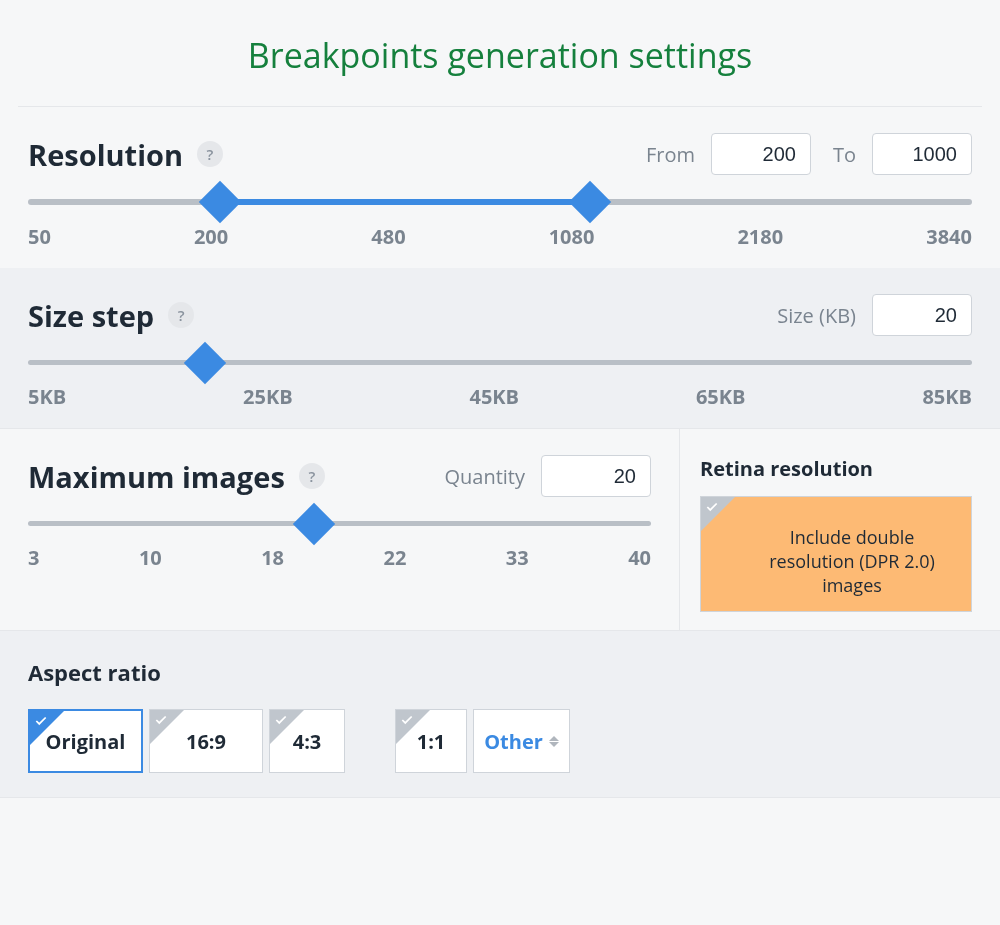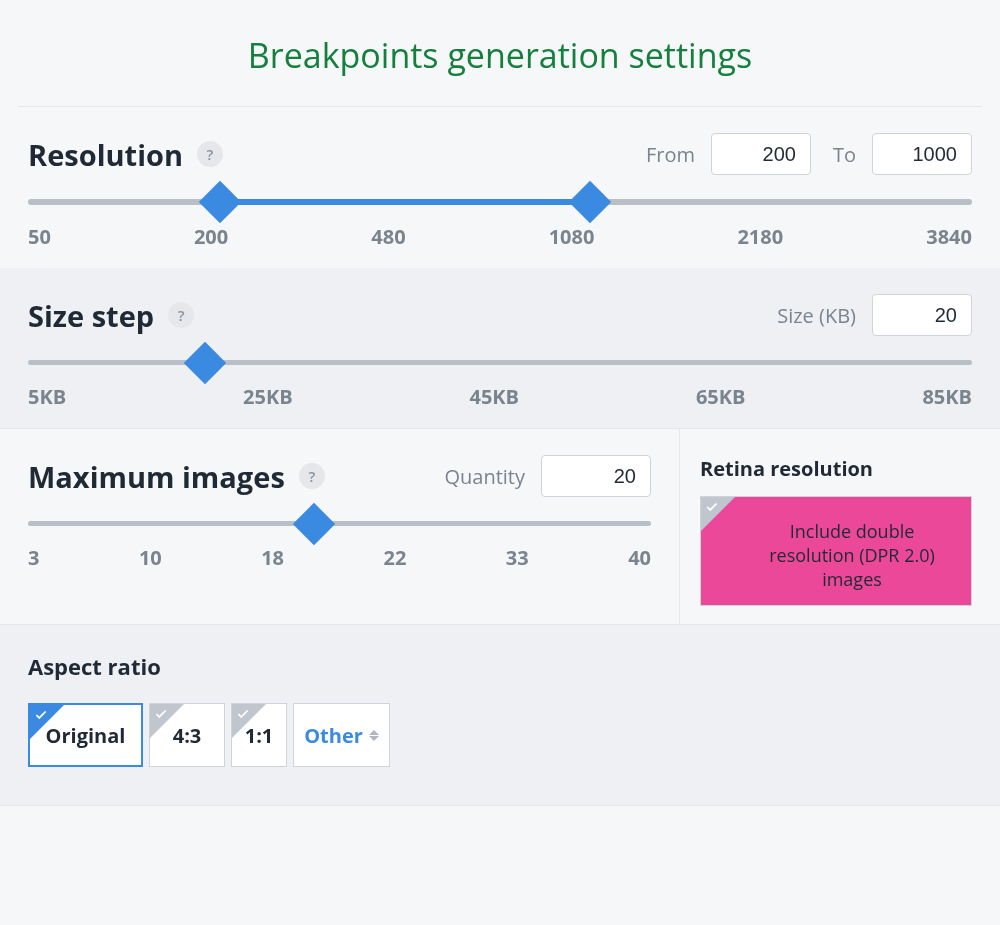--- a/index.html
+++ b/index.html
@@ -25,35 +25,35 @@
     .handle { position: absolute; width: 30px; height: 30px; background: #3b8ae2; top: 50%; transform: translate(-50%, -50%) rotate(45deg); cursor: grab; }
     .ticks { display: flex; justify-content: space-between; margin-top: 18px; font-size: 20px; color: #7a848f; }
     .tick { min-width: 10px; }
 
     .two-col { display: flex; align-items: stretch; border-top: 1px solid #e5e7ea; }
     .left-col { flex: 1; padding: 26px 28px 18px 28px; border-right: 1px solid #e5e7ea; }
     .left-col .inline-label { margin-right: 16px; }
     .left-col .input { width: 110px; }
     .right-col { width: 320px; padding: 26px 28px 18px 20px; }
     .retina-label { font-size: 20px; font-weight: 700; color: #1f2a36; margin-bottom: 14px; }
-    .retina-card { position: relative; border: 1px solid #cfd4da; background: #ec4899; padding: 22px 16px 14px 48px; text-align: center; font-size: 18px; color: #1f2a36; }
+    .retina-card { position: relative; border: 1px solid #cfd4da; background: #fdba74; padding: 28px 16px 14px 48px; text-align: center; font-size: 18px; color: #1f2a36; }
     .corner { position: absolute; top: 0; left: 0; width: 0; height: 0; border-top: 34px solid #c0c6cd; border-right: 34px solid transparent; }
     .corner.blue { border-top-color: #3b8ae2; }
     .corner-check { position: absolute; top: 2px; left: 4px; color: #fff; font-size: 14px; }
     .corner-check svg { width: 14px; height: 14px; }
 
-    .aspect-section { padding: 26px 28px 38px 28px; background: #eef0f3; border-top: 1px solid #e5e7ea; border-bottom: 1px solid #e5e7ea; }
+    .aspect-section { padding: 26px 28px 24px 28px; background: #eef0f3; border-top: 1px solid #e5e7ea; border-bottom: 1px solid #e5e7ea; }
     .aspect-label { font-size: 22px; font-weight: 700; color: #1f2a36; margin-bottom: 22px; }
     .aspect-row { display: flex; gap: 6px; }
     .aspect-card { position: relative; height: 64px; border: 1px solid #cfd4da; background: #fff; display: flex; align-items: center; justify-content: center; font-size: 20px; font-weight: 700; color: #1f2a36; padding: 0 18px; cursor: pointer; }
     .aspect-card.selected { border: 2px solid #3b8ae2; }
     .aspect-card.w-orig { width: 115px; }
     .aspect-card.r169 { width: 114px; height: 64px; }
     .aspect-card.r43 { width: 76px; height: 64px; }
-    .aspect-card.r11 { width: 56px; height: 64px; }
+    .aspect-card.r11 { width: 72px; height: 64px; margin-left: 44px; }
     .aspect-card.other { width: 97px; height: 64px; color: #3b8ae2; font-weight: 700; }
     .sort-icon { width: 10px; height: 14px; display: inline-flex; flex-direction: column; justify-content: center; margin-left: 6px; gap: 1px; }
     .sort-icon .tri { width: 0; height: 0; border-left: 5px solid transparent; border-right: 5px solid transparent; }
     .sort-icon .up { border-bottom: 5px solid #b0b6bd; }
     .sort-icon .down { border-top: 5px solid #b0b6bd; }
   </style>
 </head>
 <body>
 
 <div class="container">
@@ -153,20 +153,29 @@
     <div class="aspect-row">
       <div class="aspect-card selected w-orig">
         <div class="corner blue"></div>
         <div class="corner-check">
           <svg viewBox="0 0 24 24">
               <path fill="none" stroke="#fff" stroke-width="3" d="M4 12l5 5L20 6"></path>
             </svg>
         </div>
         <span>Original</span>
       </div>
+      <div class="aspect-card r169">
+        <div class="corner"></div>
+        <div class="corner-check">
+          <svg viewBox="0 0 24 24">
+              <path fill="none" stroke="#fff" stroke-width="3" d="M4 12l5 5L20 6"></path>
+            </svg>
+        </div>
+        <span>16:9</span>
+      </div>
       <div class="aspect-card r43">
         <div class="corner"></div>
         <div class="corner-check">
           <svg viewBox="0 0 24 24">
               <path fill="none" stroke="#fff" stroke-width="3" d="M4 12l5 5L20 6"></path>
             </svg>
         </div>
         <span>4:3</span>
       </div>
       <div class="aspect-card r11">

